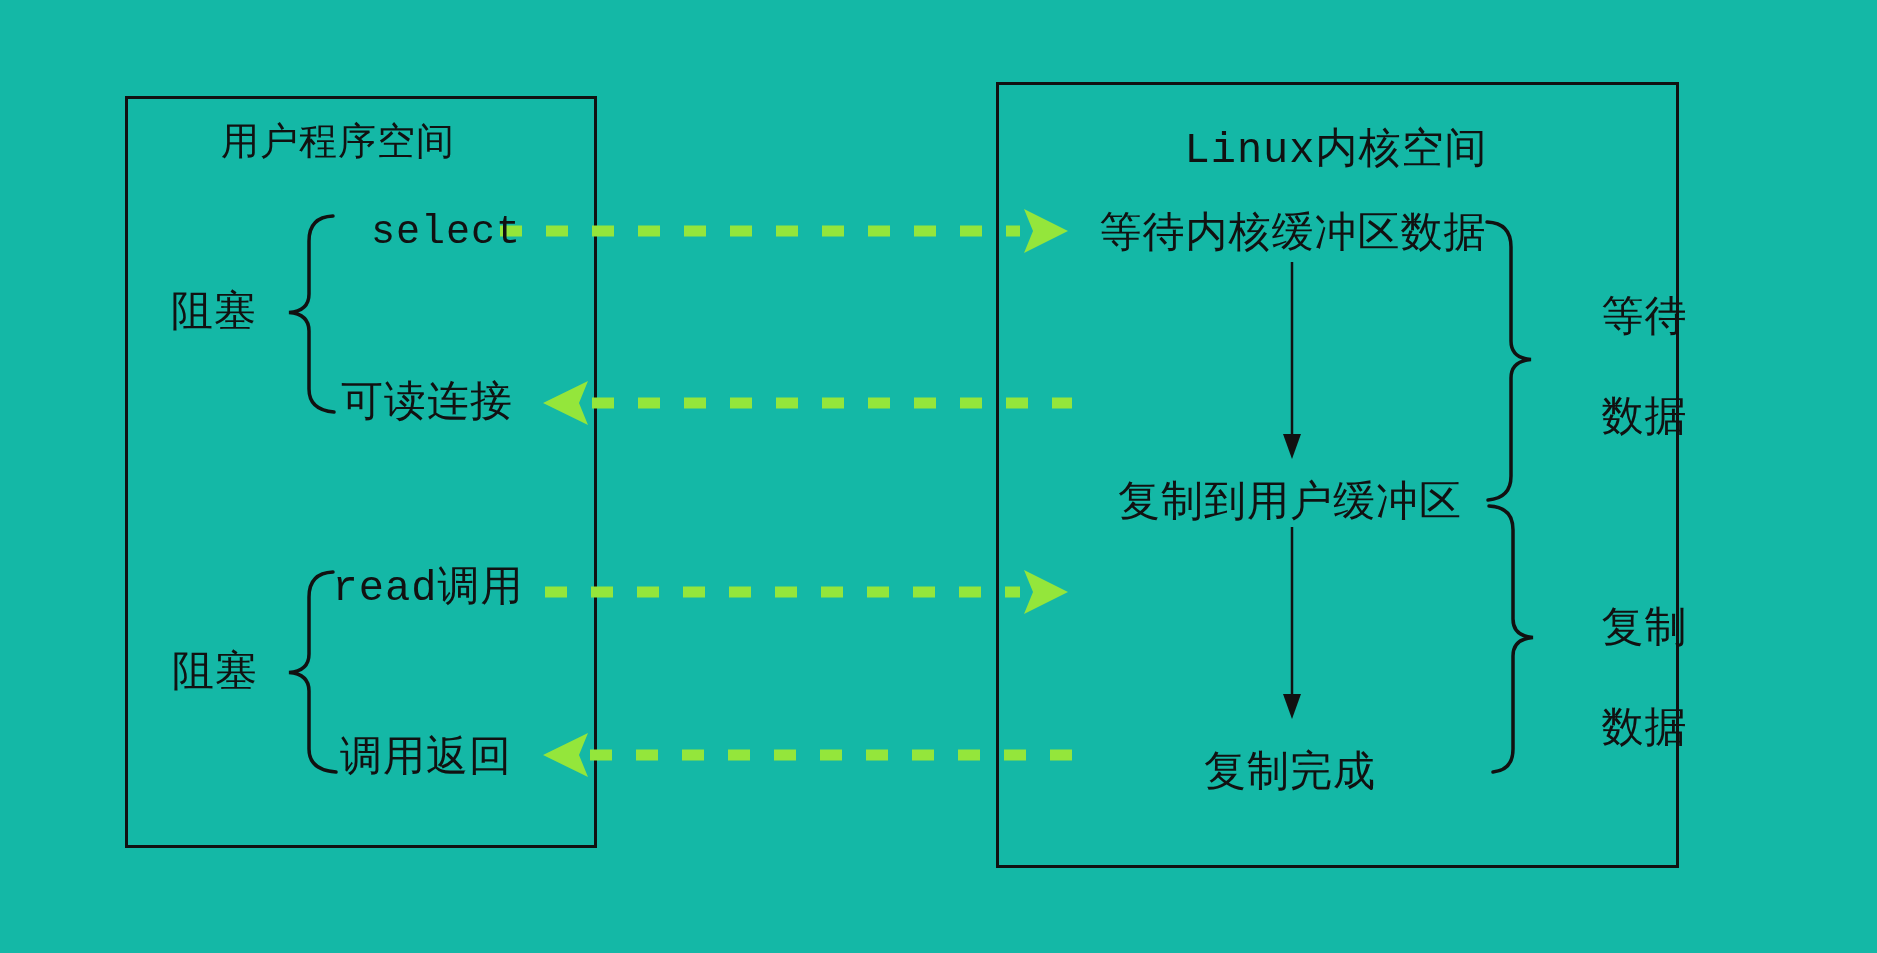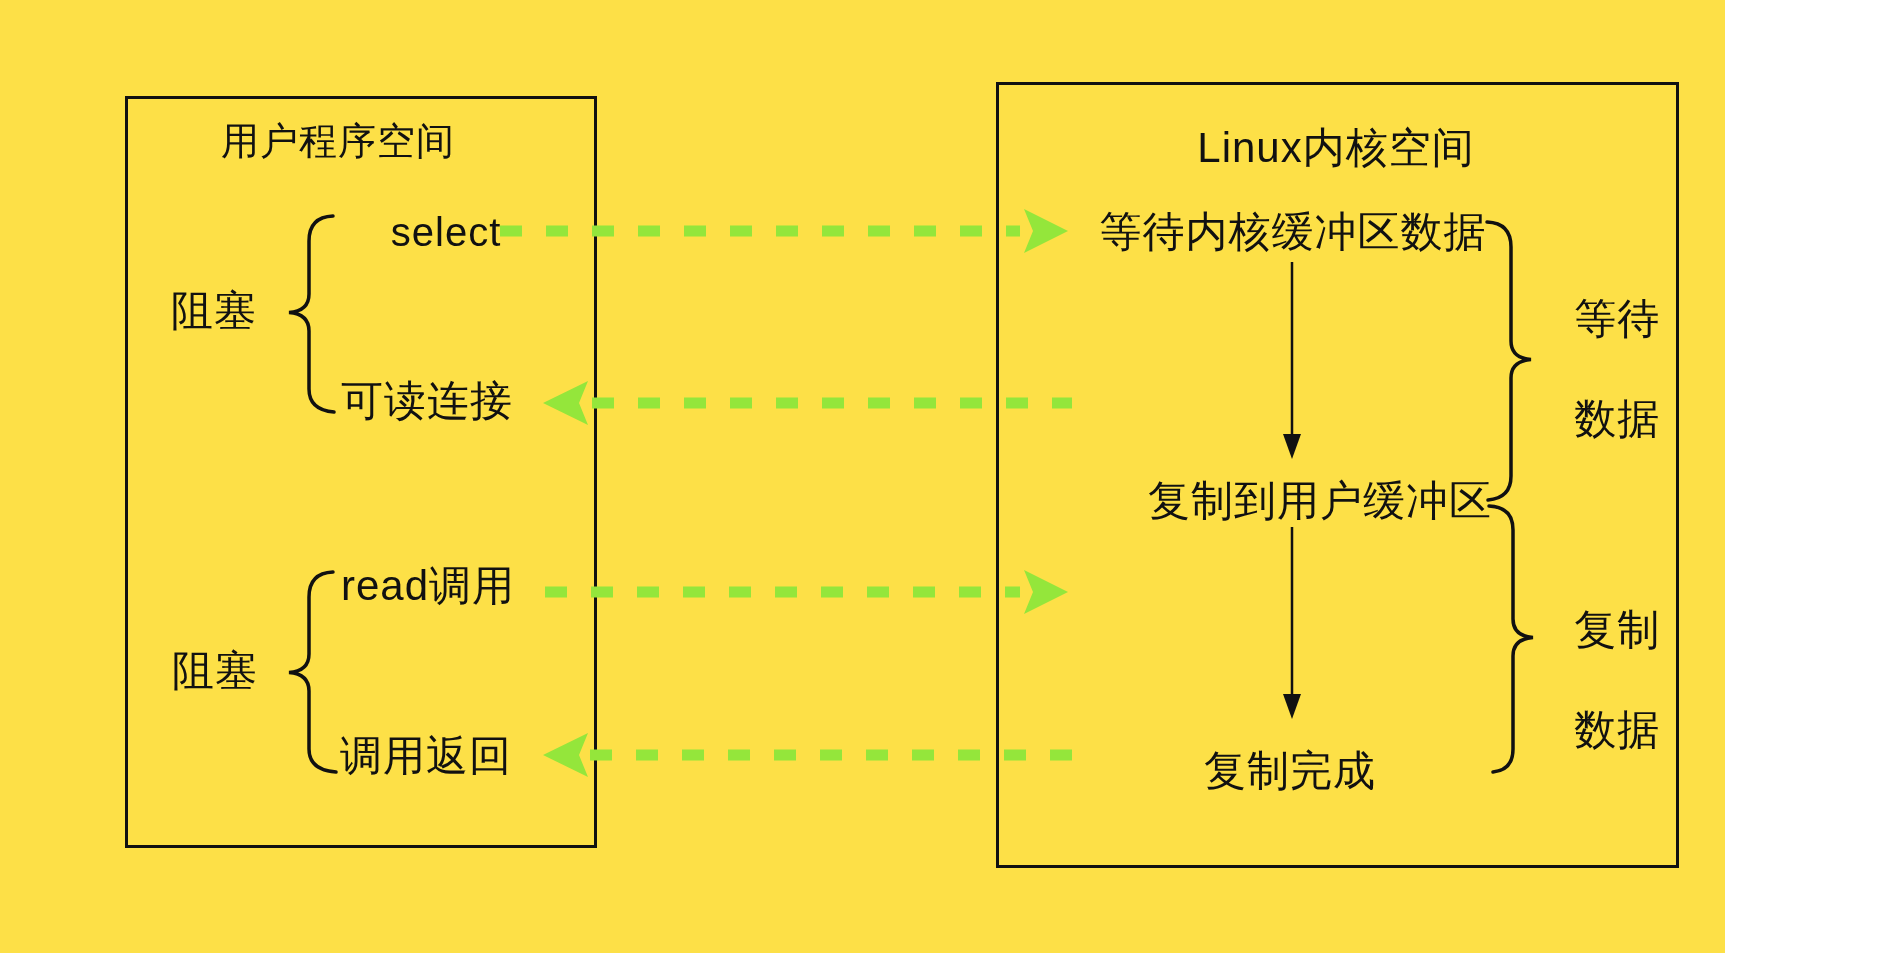--- a/index.html
+++ b/index.html
@@ -1,20 +1,20 @@
 <!DOCTYPE html>
 <html><head>
 <meta charset="utf-8">
 <style>
   html,body{margin:0;padding:0;background:#ffffff;}
   #canvas{
     position:relative;
-    width:1725px;height:953px;
-    background:#fde047;
-    font-family:Liberation Sans, sans-serif;
+    width:1877px;height:953px;
+    background:#14b8a6;
+    font-family:Liberation Mono, monospace;
     color:#111;
     overflow:hidden;
   }
   #diagram-svg{position:absolute;left:0;top:0;width:1877px;height:953px;}
   .lbl{
     position:absolute;
     transform:translate(-50%,-50%);
     white-space:nowrap;
     font-size:42px;
     color:#111;
@@ -74,21 +74,21 @@
   <div class="lbl" style="left:428px;top:586px;">read调用</div>
 
   <div class="lbl" style="left:215px;top:671px;">阻塞</div>
 
   <div class="lbl" style="left:426px;top:756px;">调用返回</div>
 
   <div class="lbl" style="left:1336px;top:148px;">Linux内核空间</div>
 
   <div class="lbl" style="left:1293px;top:232px;">等待内核缓冲区数据</div>
 
-  <div class="lbl" style="left:1320px;top:501px;">复制到用户缓冲区</div>
+  <div class="lbl" style="left:1290px;top:501px;">复制到用户缓冲区</div>
 
   <div class="lbl" style="left:1290px;top:771px;">复制完成</div>
 
   <div class="lbl two-line" style="left:1592px;top:369px;">
     <span>等待</span><br>
     <span>数据</span>
   </div>
 
   <div class="lbl two-line" style="left:1592px;top:680px;">
     <span>复制</span><br>

